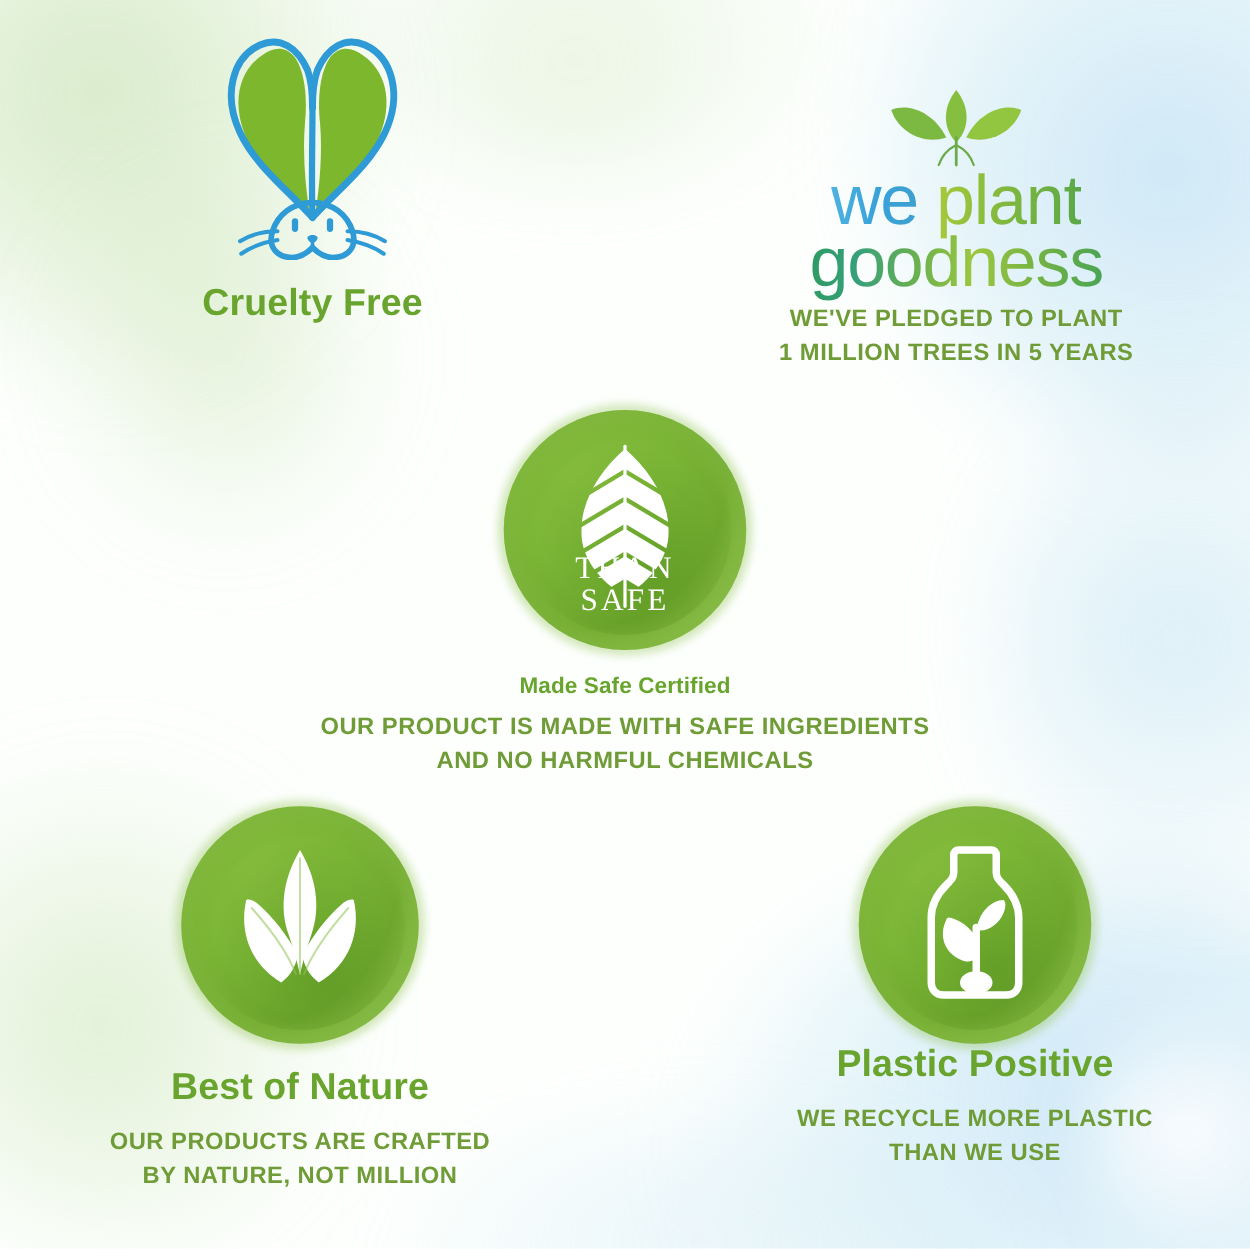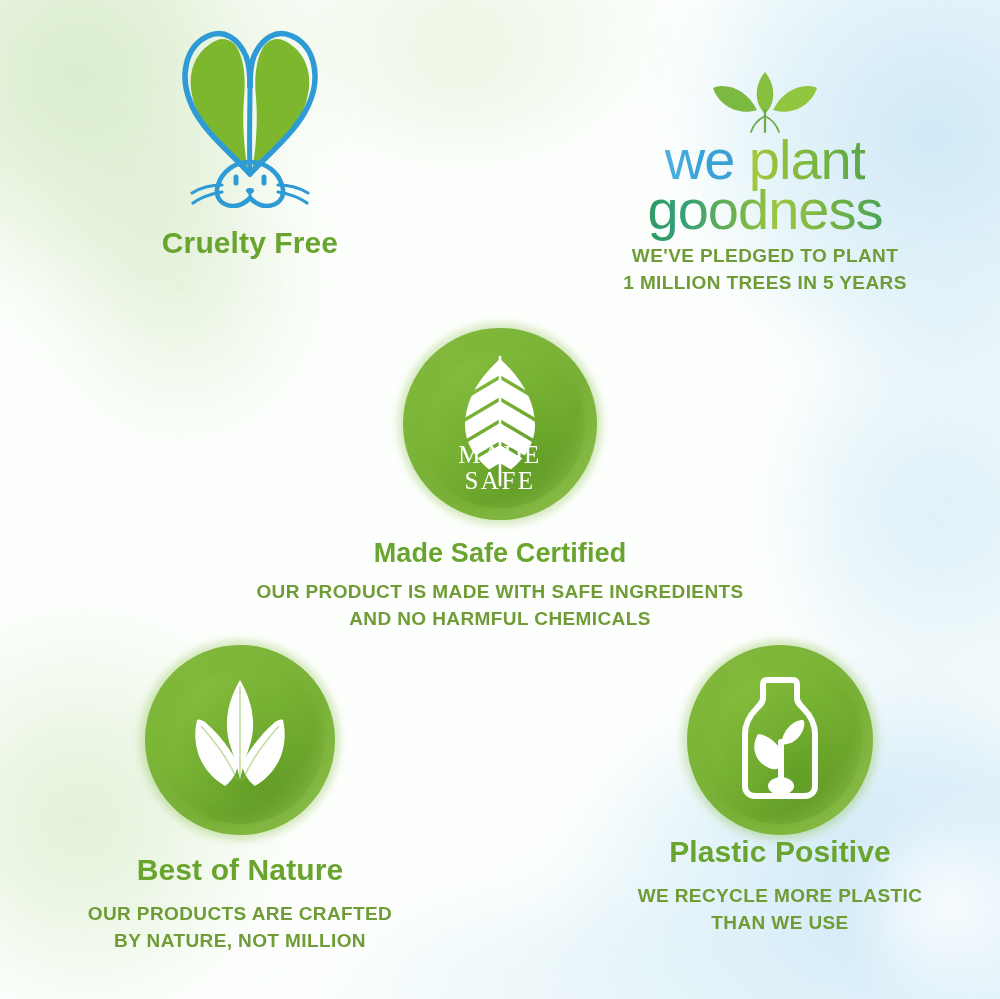--- a/index.html
+++ b/index.html
@@ -123,21 +123,21 @@
   #panel-cruelty .badge-desc { margin-top: 15px; }
 
   
   #panel-plant { left: 535px; top: 70px; width: 460px; }
   #panel-plant .logo { display: flex; justify-content: center; height: 155px; }
   #panel-plant .badge-desc { margin-top: 18px; }
 
   
   #panel-madesafe { left: 180px; top: 328px; width: 640px; }
   #panel-madesafe .circle-wrap { width: 194px; height: 192px; margin: 0 auto; }
-  #panel-madesafe .badge-title { margin-top: 18px; font-size: 27px; }
+  #panel-madesafe .badge-title { margin-top: 18px; font-size: 18px; }
   #panel-madesafe .badge-desc { margin-top: 10px; }
 
   
   #panel-nature { left: 20px; top: 645px; width: 440px; }
   #panel-nature .circle-wrap { width: 190px; height: 190px; margin: 0 auto; }
   #panel-nature .badge-title { margin-top: 18px; }
   #panel-nature .badge-desc { margin-top: 14px; }
 
   
   #panel-plastic { left: 570px; top: 645px; width: 420px; }
@@ -262,21 +262,21 @@
             <polygon points="75,30 75,48 112,70 112,52"></polygon>
             <polygon points="75,52 75,70 112,92 112,74"></polygon>
             <polygon points="75,74 75,92 112,114 112,96"></polygon>
             <polygon points="75,96 75,114 112,136 112,118"></polygon>
           </g>
 
           <path d="M75 8 L75 136" stroke="#ffffff" stroke-width="2.6" fill="none" stroke-linecap="round"></path>
         </svg>
       </div>
       <div class="wc-inner" style="flex-direction:column; justify-content:flex-end; padding-bottom:26px;">
-        <div style="color:#ffffff; font-size:25px; letter-spacing:2.5px; font-family:'Liberation Serif', serif; line-height:1.04;">MADE</div>
+        <div style="color:#ffffff; font-size:25px; letter-spacing:2.5px; font-family:'Liberation Serif', serif; line-height:1.04;">THAN</div>
         <div style="color:#ffffff; font-size:25px; letter-spacing:2.5px; font-family:'Liberation Serif', serif; line-height:1.04;">SAFE</div>
       </div>
     </div>
     <div class="badge-title">Made Safe Certified</div>
     <div class="badge-desc">
       <div>OUR PRODUCT IS MADE WITH SAFE INGREDIENTS</div>
       <div>AND NO HARMFUL CHEMICALS</div>
     </div>
   </div>
 

